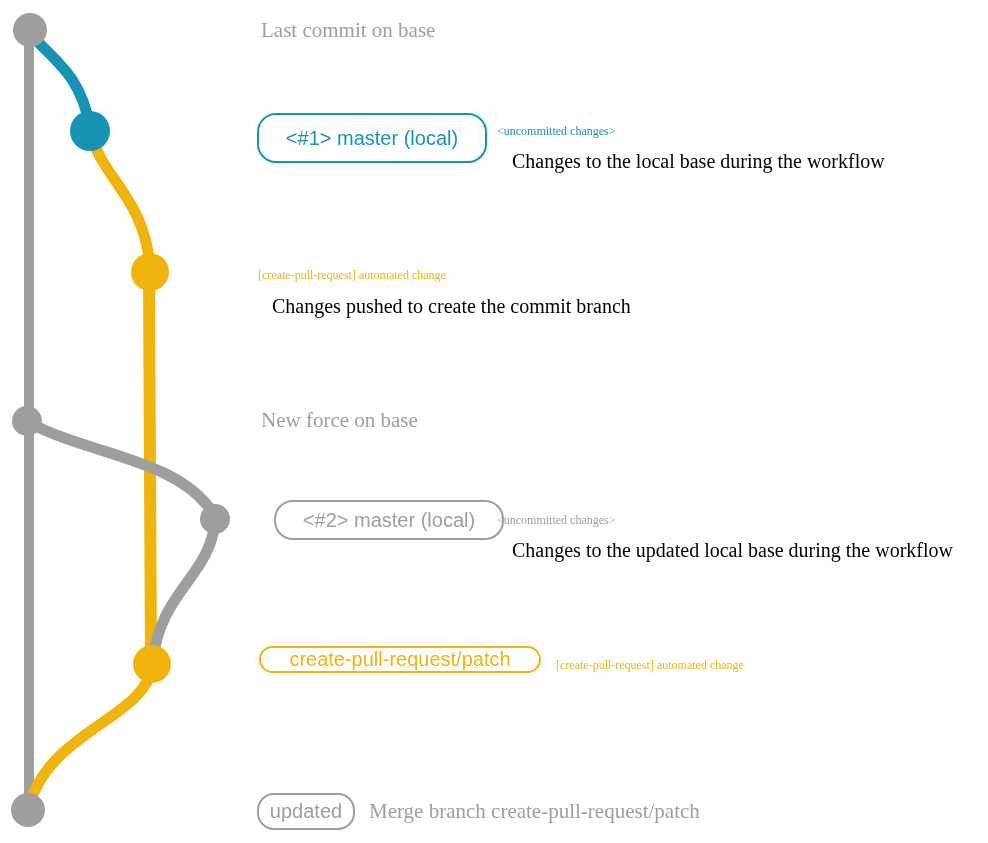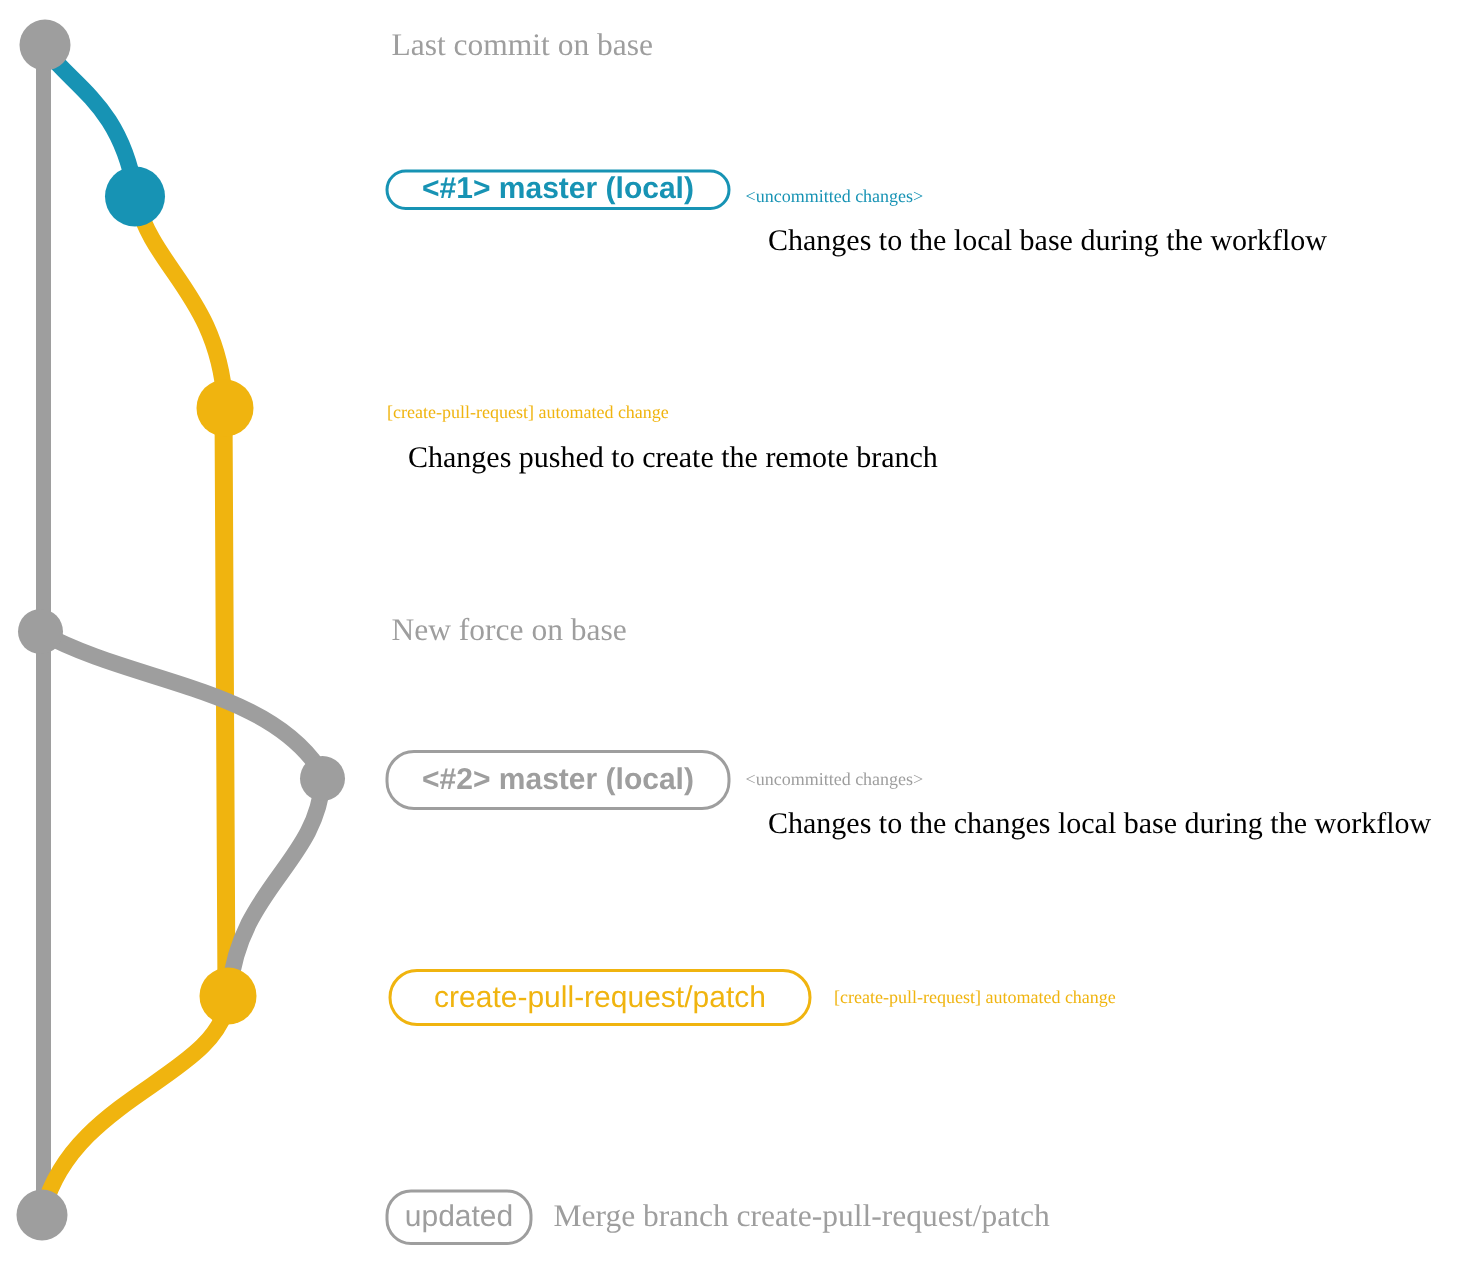--- a/index.html
+++ b/index.html
@@ -84,32 +84,32 @@
     <circle cx="90" cy="131" r="20" fill="#1793b4"></circle>
     <circle cx="150" cy="272" r="19" fill="#f0b40f"></circle>
     <circle cx="27" cy="421" r="15" fill="#9e9e9e"></circle>
     <circle cx="215" cy="519" r="15" fill="#9e9e9e"></circle>
     <circle cx="152" cy="664" r="19" fill="#f0b40f"></circle>
     <circle cx="28" cy="810" r="17" fill="#9e9e9e"></circle>
   </svg>
 
   <div class="abs vcenter gray-label" style="left:261px; top:30px;">Last commit on base</div>
 
-  <div class="tag-box tag-teal" style="left:257px; top:113px; width:230px; height:27px;font-weight:bold;">&lt;#1&gt; master (local)</div>
+  <div class="tag-box tag-teal" style="left:257px; top:113px; width:230px; height:50px;">&lt;#1&gt; master (local)</div>
   <div class="abs vcenter status-label teal-text" style="left:497px; top:131px;">&lt;uncommitted changes&gt;</div>
   <div class="abs vcenter desc" style="left:512px; top:161px;">Changes to the local base during the workflow</div>
 
   <div class="abs vcenter status-label yellow-text" style="left:258px; top:275px;">[create-pull-request] automated change</div>
-  <div class="abs vcenter desc" style="left:272px; top:306px;">Changes pushed to create the remote branch</div>
+  <div class="abs vcenter desc" style="left:272px; top:306px;">Changes pushed to create the commit branch</div>
 
   <div class="abs vcenter gray-label" style="left:261px; top:420px;">New force on base</div>
 
-  <div class="tag-box tag-gray" style="left:257px; top:500px; width:230px; height:40px;font-weight:bold;">&lt;#2&gt; master (local)</div>
+  <div class="tag-box tag-gray" style="left:274px; top:500px; width:230px; height:40px;">&lt;#2&gt; master (local)</div>
   <div class="abs vcenter status-label gray-text" style="left:497px; top:520px;">&lt;uncommitted changes&gt;</div>
-  <div class="abs vcenter desc" style="left:512px; top:550px;">Changes to the changes local base during the workflow</div>
+  <div class="abs vcenter desc" style="left:512px; top:550px;">Changes to the updated local base during the workflow</div>
 
-  <div class="tag-box tag-yellow" style="left:259px; top:646px; width:282px; height:38px;">create-pull-request/patch</div>
+  <div class="tag-box tag-yellow" style="left:259px; top:646px; width:282px; height:27px;">create-pull-request/patch</div>
   <div class="abs vcenter status-label yellow-text" style="left:556px; top:665px;">[create-pull-request] automated change</div>
 
   <div class="tag-box tag-gray" style="left:257px; top:793px; width:98px; height:37px; border-radius:17px;">updated</div>
   <div class="abs vcenter gray-label" style="left:369px; top:811px;">Merge branch create-pull-request/patch</div>
 
 </div>
 
 </body></html>

